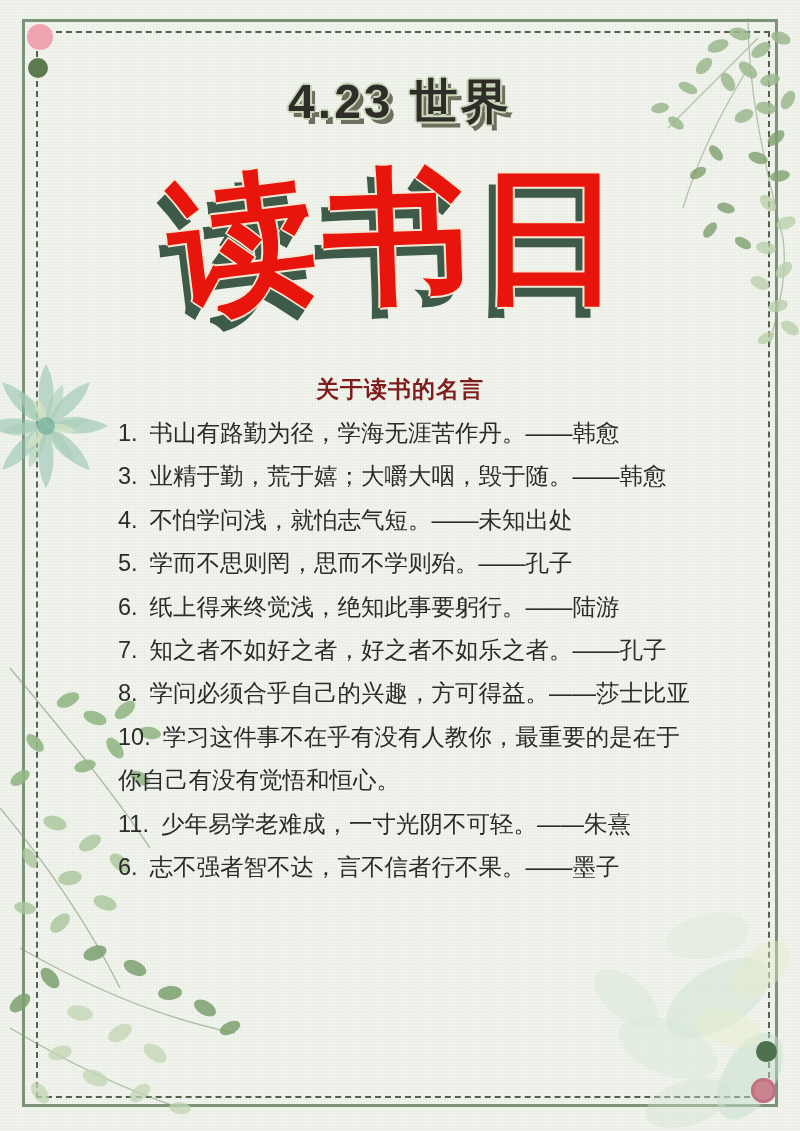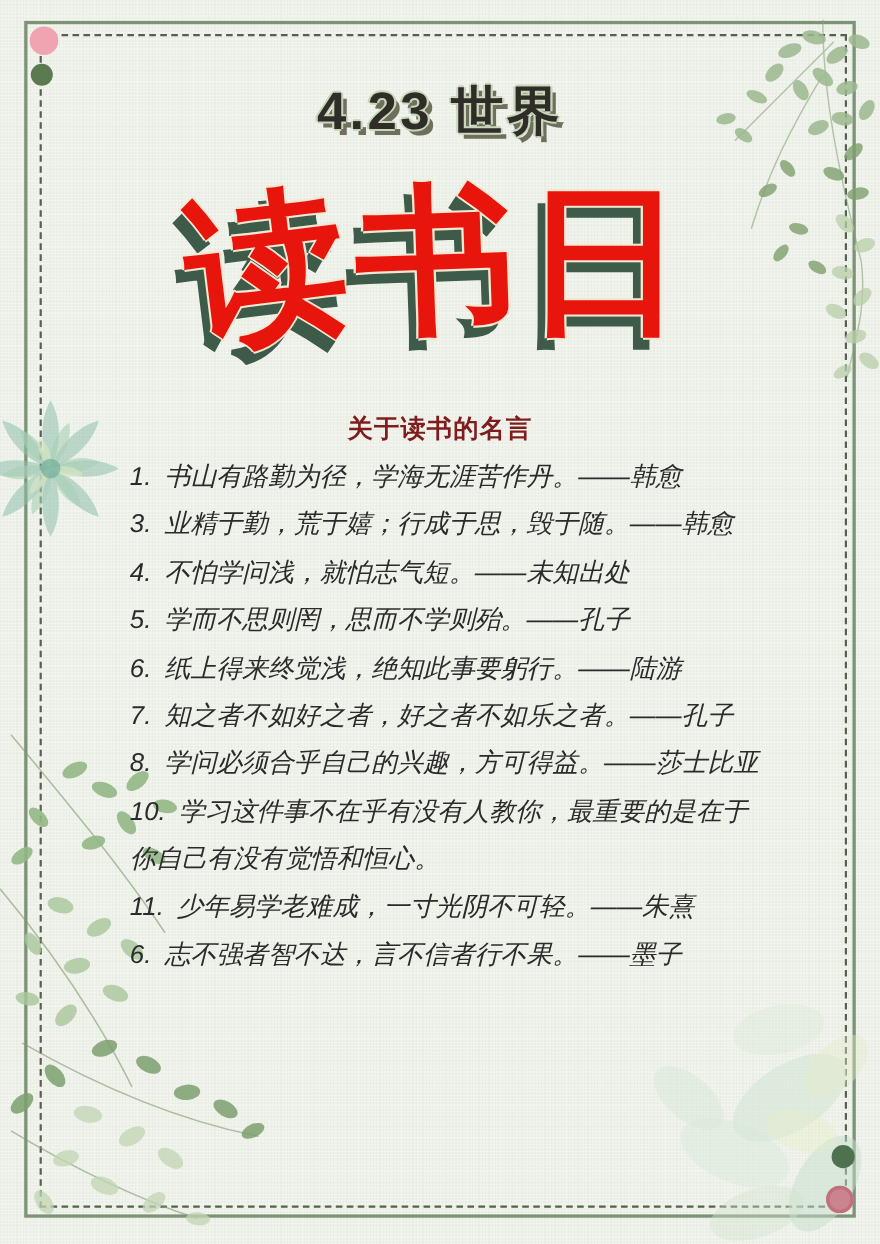--- a/index.html
+++ b/index.html
@@ -46,21 +46,21 @@
   .title-main .tc0{transform:rotate(-7deg) translateY(6px);}
   .title-main .tc1{transform:rotate(-2deg);}
   .title-main .tc2{transform:rotate(0deg);}
 
   .subtitle{position:absolute;top:374px;left:0;width:100%;text-align:center;z-index:5;
     font-size:23px;font-weight:bold;color:#7f1d1d;letter-spacing:1px;}
 
   
   .quotes{position:absolute;left:118px;top:412px;width:578px;z-index:5;
     font-size:23.5px;line-height:43.4px;color:#2b2b2b;}
-  .quote{display:block;font-style:italic;}
+  .quote{display:block;}
   .qnum{margin-right:12px;}
 </style>
 </head>
 <body>
 
 <div class="poster">
 
   <div class="frame-solid"></div>
   <div class="frame-dashed"></div>
 
@@ -205,21 +205,21 @@
   <div class="dot dot-pink-br"></div>
 
   <div class="title-top">4.23 世界</div>
 
   <div class="title-main"><span class="tc tc0">读</span><span class="tc tc1">书</span><span class="tc tc2">日</span></div>
 
   <div class="subtitle">关于读书的名言</div>
 
   <div class="quotes">
     <div class="quote"><span class="qnum">1.</span><span>书山有路勤为径，学海无涯苦作丹。——韩愈</span></div>
-    <div class="quote"><span class="qnum">3.</span><span>业精于勤，荒于嬉；行成于思，毁于随。——韩愈</span></div>
+    <div class="quote"><span class="qnum">3.</span><span>业精于勤，荒于嬉；大嚼大咽，毁于随。——韩愈</span></div>
     <div class="quote"><span class="qnum">4.</span><span>不怕学问浅，就怕志气短。——未知出处</span></div>
     <div class="quote"><span class="qnum">5.</span><span>学而不思则罔，思而不学则殆。——孔子</span></div>
     <div class="quote"><span class="qnum">6.</span><span>纸上得来终觉浅，绝知此事要躬行。——陆游</span></div>
     <div class="quote"><span class="qnum">7.</span><span>知之者不如好之者，好之者不如乐之者。——孔子</span></div>
     <div class="quote"><span class="qnum">8.</span><span>学问必须合乎自己的兴趣，方可得益。——莎士比亚</span></div>
     <div class="quote"><span class="qnum">10.</span><span>学习这件事不在乎有没有人教你，最重要的是在于你自己有没有觉悟和恒心。</span></div>
     <div class="quote"><span class="qnum">11.</span><span>少年易学老难成，一寸光阴不可轻。——朱熹</span></div>
     <div class="quote"><span class="qnum">6.</span><span>志不强者智不达，言不信者行不果。——墨子</span></div>
   </div>
 

